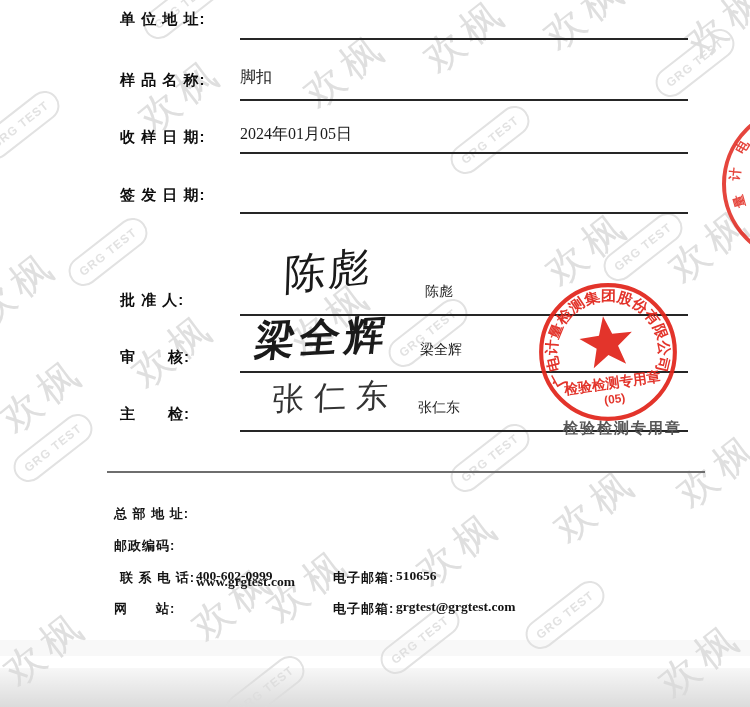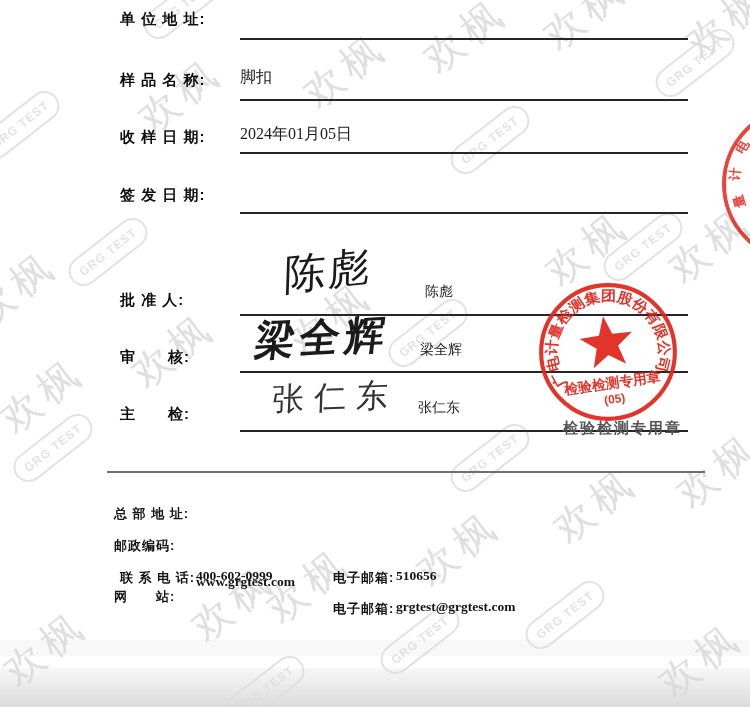--- a/index.html
+++ b/index.html
@@ -116,21 +116,21 @@
 
     <div class="f-label" style="left:114px;top:505px">总 部 地 址:</div>
 
     <div class="f-label" style="left:114px;top:537px">邮政编码:</div>
 
     <div class="f-label" style="left:120px;top:569px">联 系 电 话:</div>
     <div class="f-value" style="left:196px;top:568px">400-602-0999</div>
     <div class="f-label" style="left:333px;top:569px">电子邮箱:</div>
     <div class="f-value" style="left:396px;top:568px">510656</div>
 
-    <div class="f-label" style="left:114px;top:588px">网　　站:</div>
+    <div class="f-label" style="left:114px;top:600px">网　　站:</div>
     <div class="f-value" style="left:196px;top:574px">www.grgtest.com</div>
     <div class="f-label" style="left:333px;top:600px">电子邮箱:</div>
     <div class="f-value" style="left:396px;top:599px">grgtest@grgtest.com</div>
   </div>
 
   <div id="stamp-caption">检验检测专用章</div>
 
   <svg id="stamp" viewBox="0 0 140 140">
     <circle cx="70" cy="70" r="65" fill="none" stroke="#e1251b" stroke-width="4"></circle>
     <g transform="rotate(-8 70 70)">

